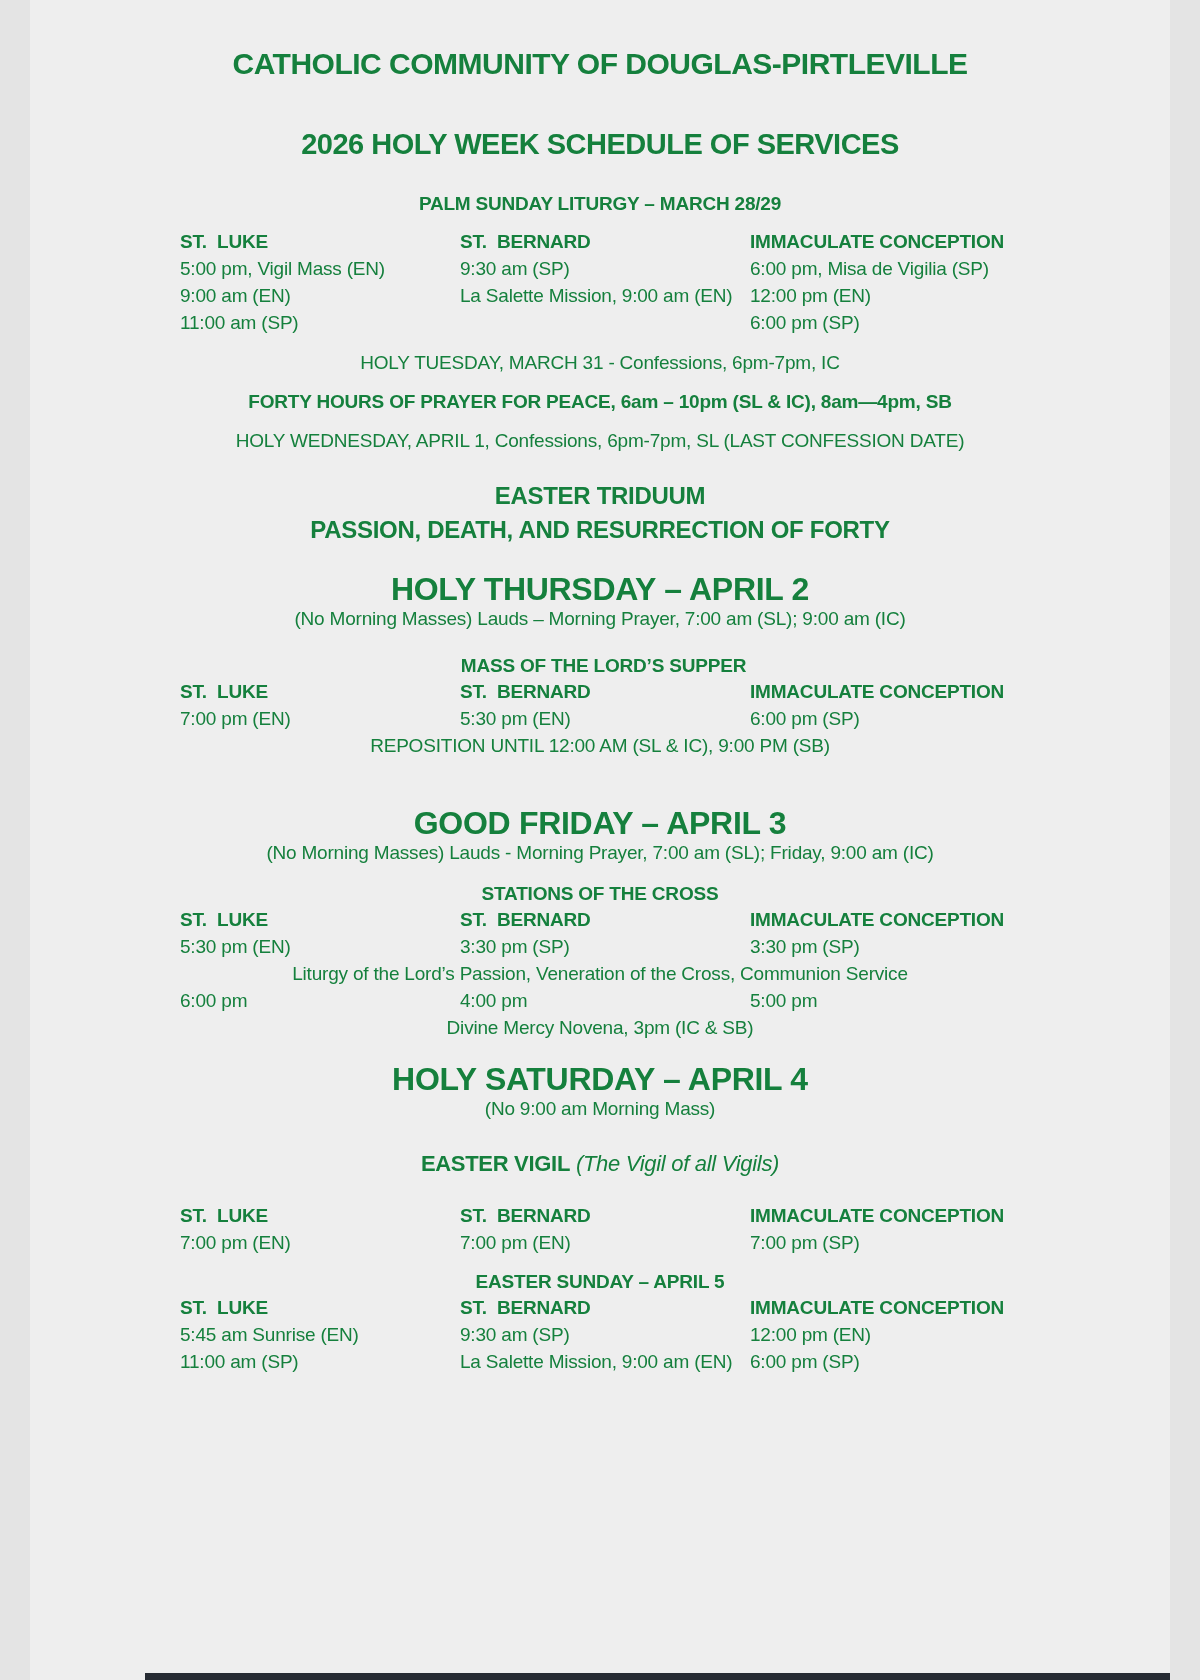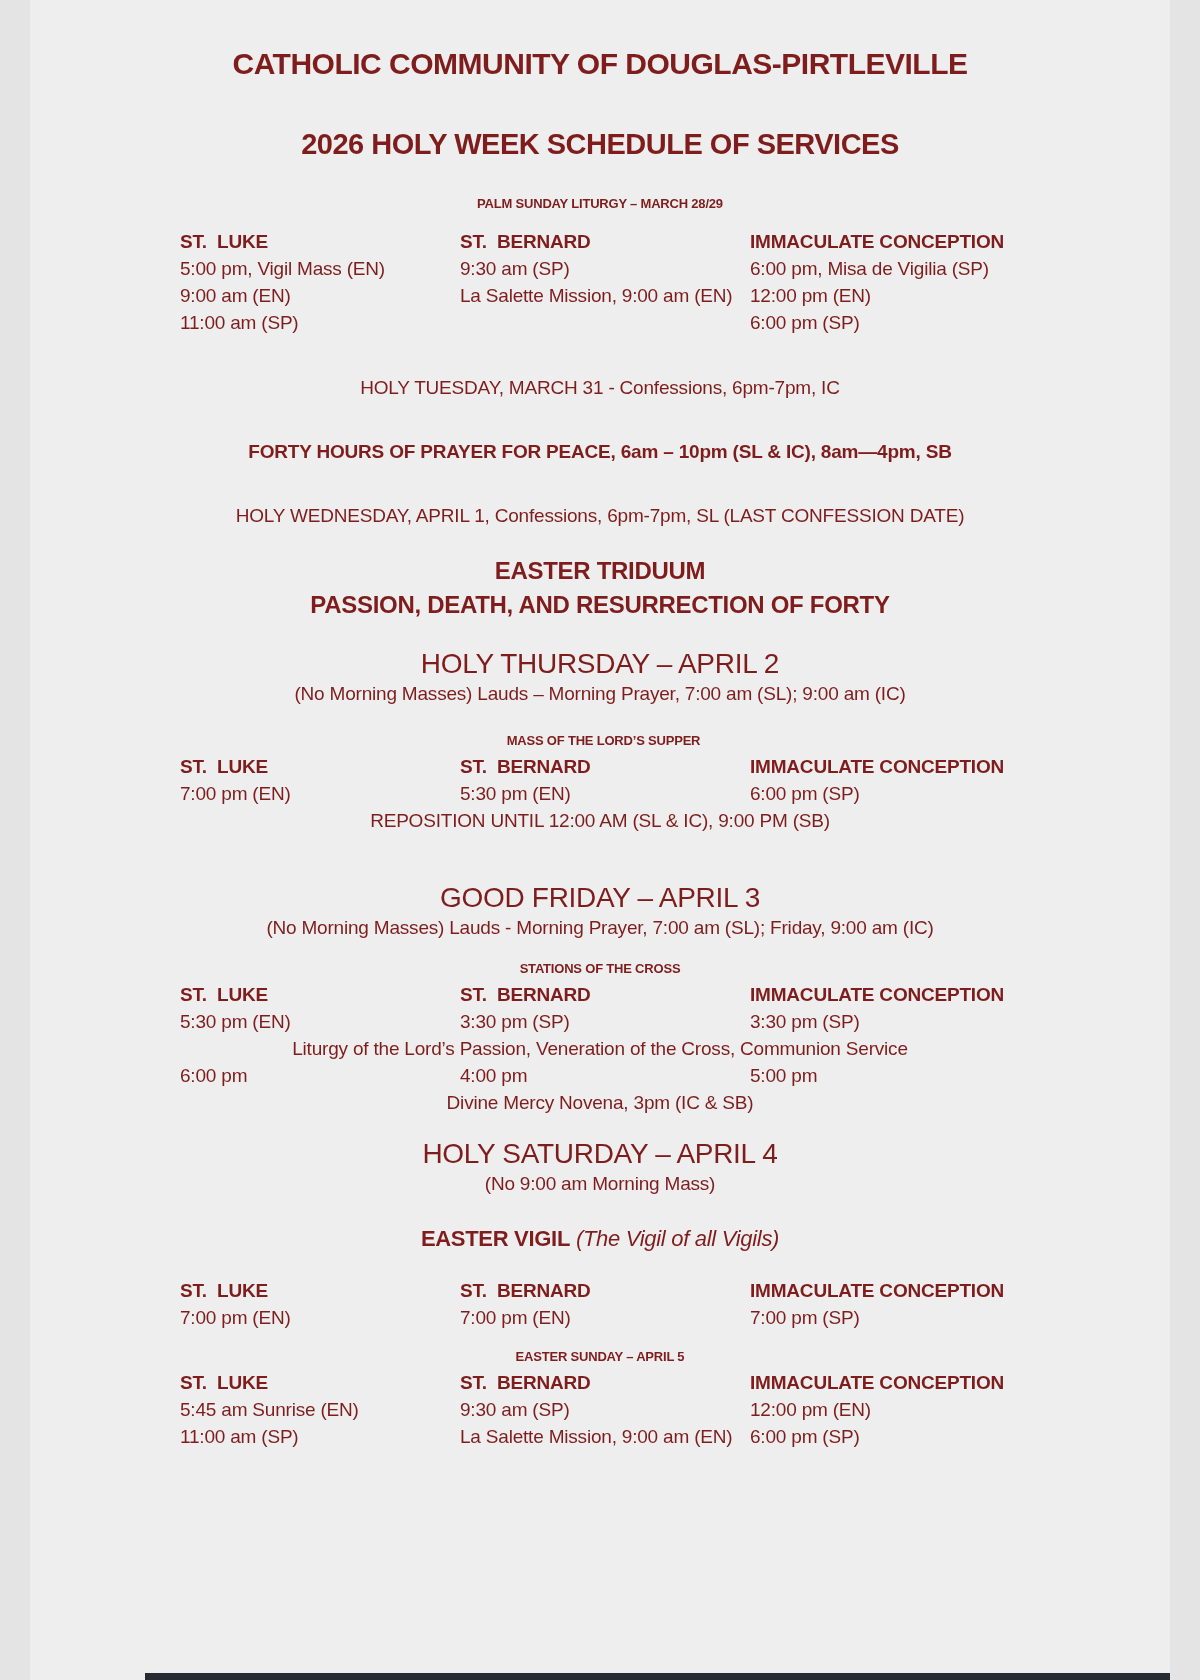--- a/index.html
+++ b/index.html
@@ -1,31 +1,31 @@
 <!DOCTYPE html>
 <html><head>
 <meta charset="utf-8">
 <style>
   html,body{margin:0;padding:0;background:#e4e4e4;}
   .page{
     width:1140px;height:1680px;margin:0 auto;position:relative;overflow:hidden;
-    background:#eeeeee;color:#7f1d1d;
+    background:#eeeeee;color:#15803d;
     font-family:"Liberation Sans","DejaVu Sans",sans-serif;
     font-size:19px;letter-spacing:-0.2px;line-height:27px;
   }
   .center{text-align:center;}
   .doc-title{font-size:30px;font-weight:700;letter-spacing:-0.5px;line-height:36px;padding-top:46px;}
   .doc-subtitle{font-size:29px;font-weight:700;letter-spacing:-0.5px;line-height:36px;margin-top:44px;}
-  .sec-head{font-size:13px;font-weight:700;line-height:24px;margin-top:30px;}
-  .big-head{font-size:28px;font-weight:400;letter-spacing:-0.3px;line-height:32px;}
+  .sec-head{font-size:19px;font-weight:700;line-height:24px;margin-top:30px;}
+  .big-head{font-size:32px;font-weight:700;letter-spacing:-0.3px;line-height:32px;}
   .mid-head{font-size:22px;font-weight:700;letter-spacing:-0.3px;line-height:32px;}
   .sub-line{line-height:27px;}
   .cols{display:grid;grid-template-columns:280px 290px 1fr;padding-left:150px;padding-right:30px;text-align:left;}
   .church{font-weight:700;white-space:pre-wrap;}
-  .notice{line-height:24px;margin-top:40px;}
+  .notice{line-height:24px;margin-top:15px;}
   .notice.bold{font-weight:700;}
   .triduum{margin-top:26px;}
   .triduum div{font-size:24px;font-weight:700;line-height:34px;letter-spacing:-0.3px;}
   .italic{font-style:italic;font-weight:400;text-align:center;}
   .bottom-bar{position:absolute;left:115px;right:0;bottom:0;height:7px;background:#262b33;}
 </style>
 </head>
 <body>
 
 <div class="page">

